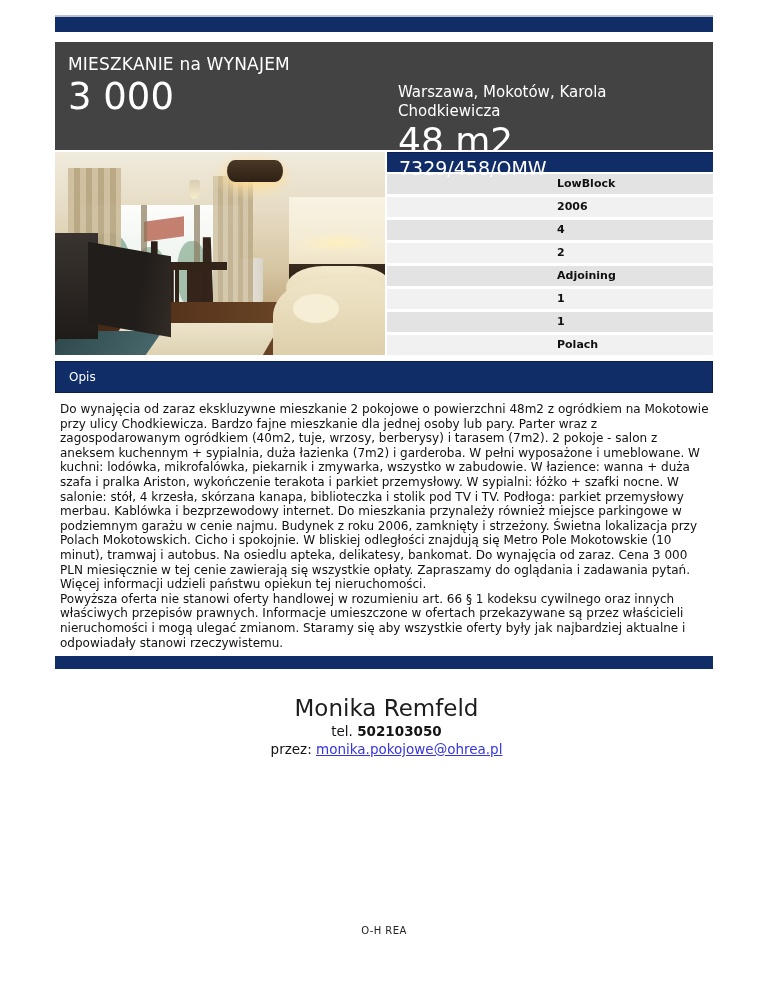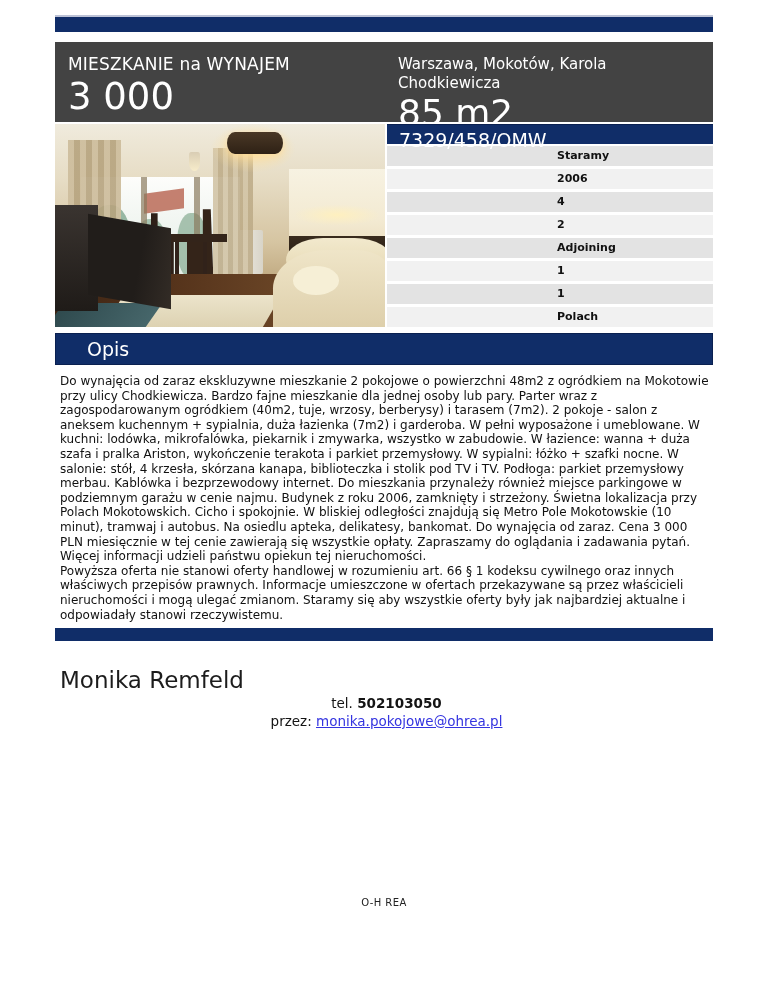--- a/index.html
+++ b/index.html
@@ -20,30 +20,30 @@
   }
   .page{width:658px;margin:0 0 0 55px;}
 
   .topbar{
     margin-top:15px;height:17px;
     background:var(--navy,#102d68);
     border-top:2px solid #bcc2d6;
   }
 
   .header{
-    margin-top:10px;height:80px;
+    margin-top:10px;height:108px;
     background:var(--header-gray,#434343);
     color:#fff;display:flex;
     padding:12px 10px 0 13px;
   }
   .header-left{flex:0 0 330px;}
   .listing-type{font-size:17px;letter-spacing:.2px;}
   .listing-price{font-size:37px;margin-top:4px;line-height:1.05;}
   .header-right{flex:1;padding-top:1px;}
-  .listing-location{font-size:15px;line-height:19px;max-width:270px;}
+  .listing-location{font-size:15px;line-height:19px;max-width:270px;margin-top:28px;}
   .listing-area{font-size:36px;margin-top:1px;line-height:1.05;}
 
   .main-row{display:flex;margin-top:2px;}
   .photo{
     flex:0 0 330px;height:203px;position:relative;overflow:hidden;
     background:linear-gradient(#efe9da 0%, #e2d6bc 30%, #d3c19d 55%, #c8b астро08e 60%, #b89d72 75%);
   }
   .photo div{position:absolute;}
   .ph-wall{inset:0;background:linear-gradient(#f0ebdd 0%, #e6dcc4 28%, #d6c5a2 58%, #bfa87f 78%, #a98f63 100%);}
   .ph-window{left:8%;top:26%;width:48%;height:60%;
@@ -93,53 +93,53 @@
     border-top:1px solid #0a2050;margin-bottom:2px;
   }
   .attr-row{display:flex;height:20px;margin-bottom:3px;}
   .attr-row:nth-child(odd){background:var(--row-dark,#e3e3e3);}
   .attr-row:nth-child(even){background:var(--row-light,#f1f1f1);}
   .attr-label{flex:0 0 170px;}
   .attr-value{flex:1;font-size:11px;font-weight:bold;line-height:20px;color:#111;}
 
   .section-bar{
     margin-top:3px;height:32px;background:var(--navy,#102d68);
-    color:#fff;font-size:19px;line-height:31px;padding-left:31px;
+    color:#fff;font-size:12px;line-height:31px;padding-left:13px;
     border:1px solid #0a2050;
   }
   .description{
     padding:9px 4px 0 5px;font-size:12px;line-height:14.6px;color:#111;
   }
   .description p{margin:0;}
 
   .divider-bar{margin-top:6px;height:13px;background:var(--navy,#102d68);}
 
   .agent{margin-top:26px;padding-left:5px;}
-  .agent-name{font-size:23px;color:#1c1c1c;}
+  .agent-name{font-size:23px;color:#1c1c1c;text-align:center;}
   .agent-line{font-size:13.5px;margin-top:2px;text-align:center;}
   .agent-line b{font-weight:bold;}
   .agent-line a{color:var(--link-blue,#3434e0);text-decoration:underline;cursor:pointer;}
 
   .footer{margin-top:168px;text-align:center;font-size:10px;color:#222;letter-spacing:.4px;}
 </style>
 </head>
 <body>
 
 <div class="page">
 
   <div class="topbar"></div>
 
   <div class="header">
     <div class="header-left">
       <div class="listing-type">MIESZKANIE na WYNAJEM</div>
       <div class="listing-price">3 000</div>
     </div>
     <div class="header-right">
       <div class="listing-location">Warszawa, Mokotów, Karola Chodkiewicza</div>
-      <div class="listing-area">85 m2</div>
+      <div class="listing-area">48 m2</div>
     </div>
   </div>
 
   <div class="main-row">
     <div class="photo">
       <div class="ph-wall"></div>
       <div class="ph-window"></div>
       <div class="ph-tree1"></div>
       <div class="ph-tree2"></div>
       <div class="ph-tree3"></div>
@@ -167,21 +167,21 @@
       <div class="ph-lamp-glow"></div>
       <div class="ph-lamp"></div>
       <div class="ph-pendant"></div>
     </div>
 
     <div class="details">
       <div class="ref-bar">7329/458/OMW</div>
       <div class="attr-table">
         <div class="attr-row">
           <div class="attr-label"></div>
-          <div class="attr-value">Staramy</div>
+          <div class="attr-value">LowBlock</div>
         </div>
         <div class="attr-row">
           <div class="attr-label"></div>
           <div class="attr-value">2006</div>
         </div>
         <div class="attr-row">
           <div class="attr-label"></div>
           <div class="attr-value">4</div>
         </div>
         <div class="attr-row">

